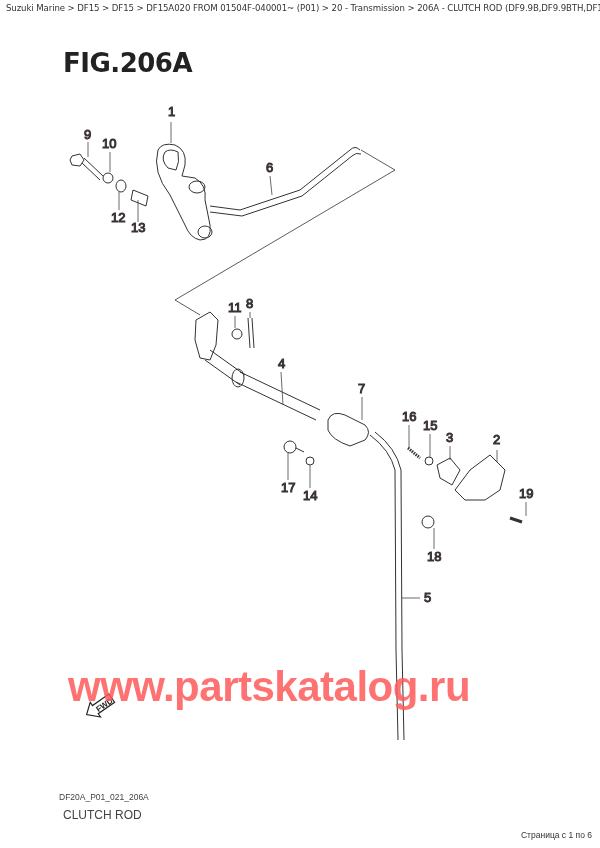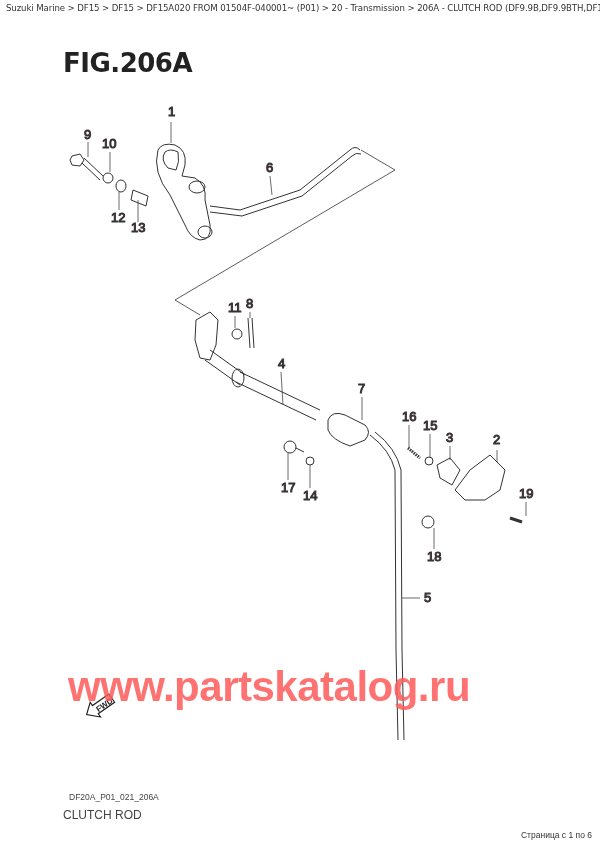--- a/index.html
+++ b/index.html
@@ -2,21 +2,21 @@
 <html><head>
 <meta charset="utf-8">
 <style>
   html,body{margin:0;padding:0;background:#fff;}
   body{width:600px;height:848px;position:relative;overflow:hidden;font-family:"DejaVu Sans",sans-serif;}
   .breadcrumb{position:absolute;left:6px;top:3px;font-size:8.6px;color:#333;white-space:nowrap;letter-spacing:-0.1px;}
   .fig-title{position:absolute;left:63px;top:48px;font-size:26px;font-weight:bold;color:#222;font-family:"DejaVu Sans",sans-serif;letter-spacing:-0.5px;}
   svg.diagram{position:absolute;left:0;top:0;}
   .callout{font-family:"Liberation Sans",sans-serif;font-size:13px;fill:#b22222;}
   .watermark{position:absolute;left:68px;top:663px;font-family:"Liberation Sans",sans-serif;font-weight:bold;font-size:42px;color:#ff5a5a;opacity:0.85;letter-spacing:-0.5px;white-space:nowrap;}
-  .code{position:absolute;left:69px;top:792px;font-size:8.5px;color:#444;font-family:"Liberation Sans",sans-serif;}
+  .code{position:absolute;left:59px;top:792px;font-size:8.5px;color:#444;font-family:"Liberation Sans",sans-serif;}
   .caption{position:absolute;left:63px;top:808px;font-size:12px;color:#444;font-family:"Liberation Sans",sans-serif;}
   .page{position:absolute;right:8px;top:830px;font-size:8.5px;color:#333;font-family:"Liberation Sans",sans-serif;}
 </style>
 </head>
 <body>
 
 <div class="breadcrumb">Suzuki Marine &gt; DF15 &gt; DF15 &gt; DF15A020 FROM 01504F-040001~ (P01) &gt; 20 - Transmission &gt; 206A - CLUTCH ROD (DF9.9B,DF9.9BTH,DF15A,DF20A,DF20ATH)</div>
 <div class="fig-title">FIG.206A</div>
 
 <svg class="diagram" width="600" height="848" viewBox="0 0 600 848" fill="none" stroke="#333" stroke-width="1">

